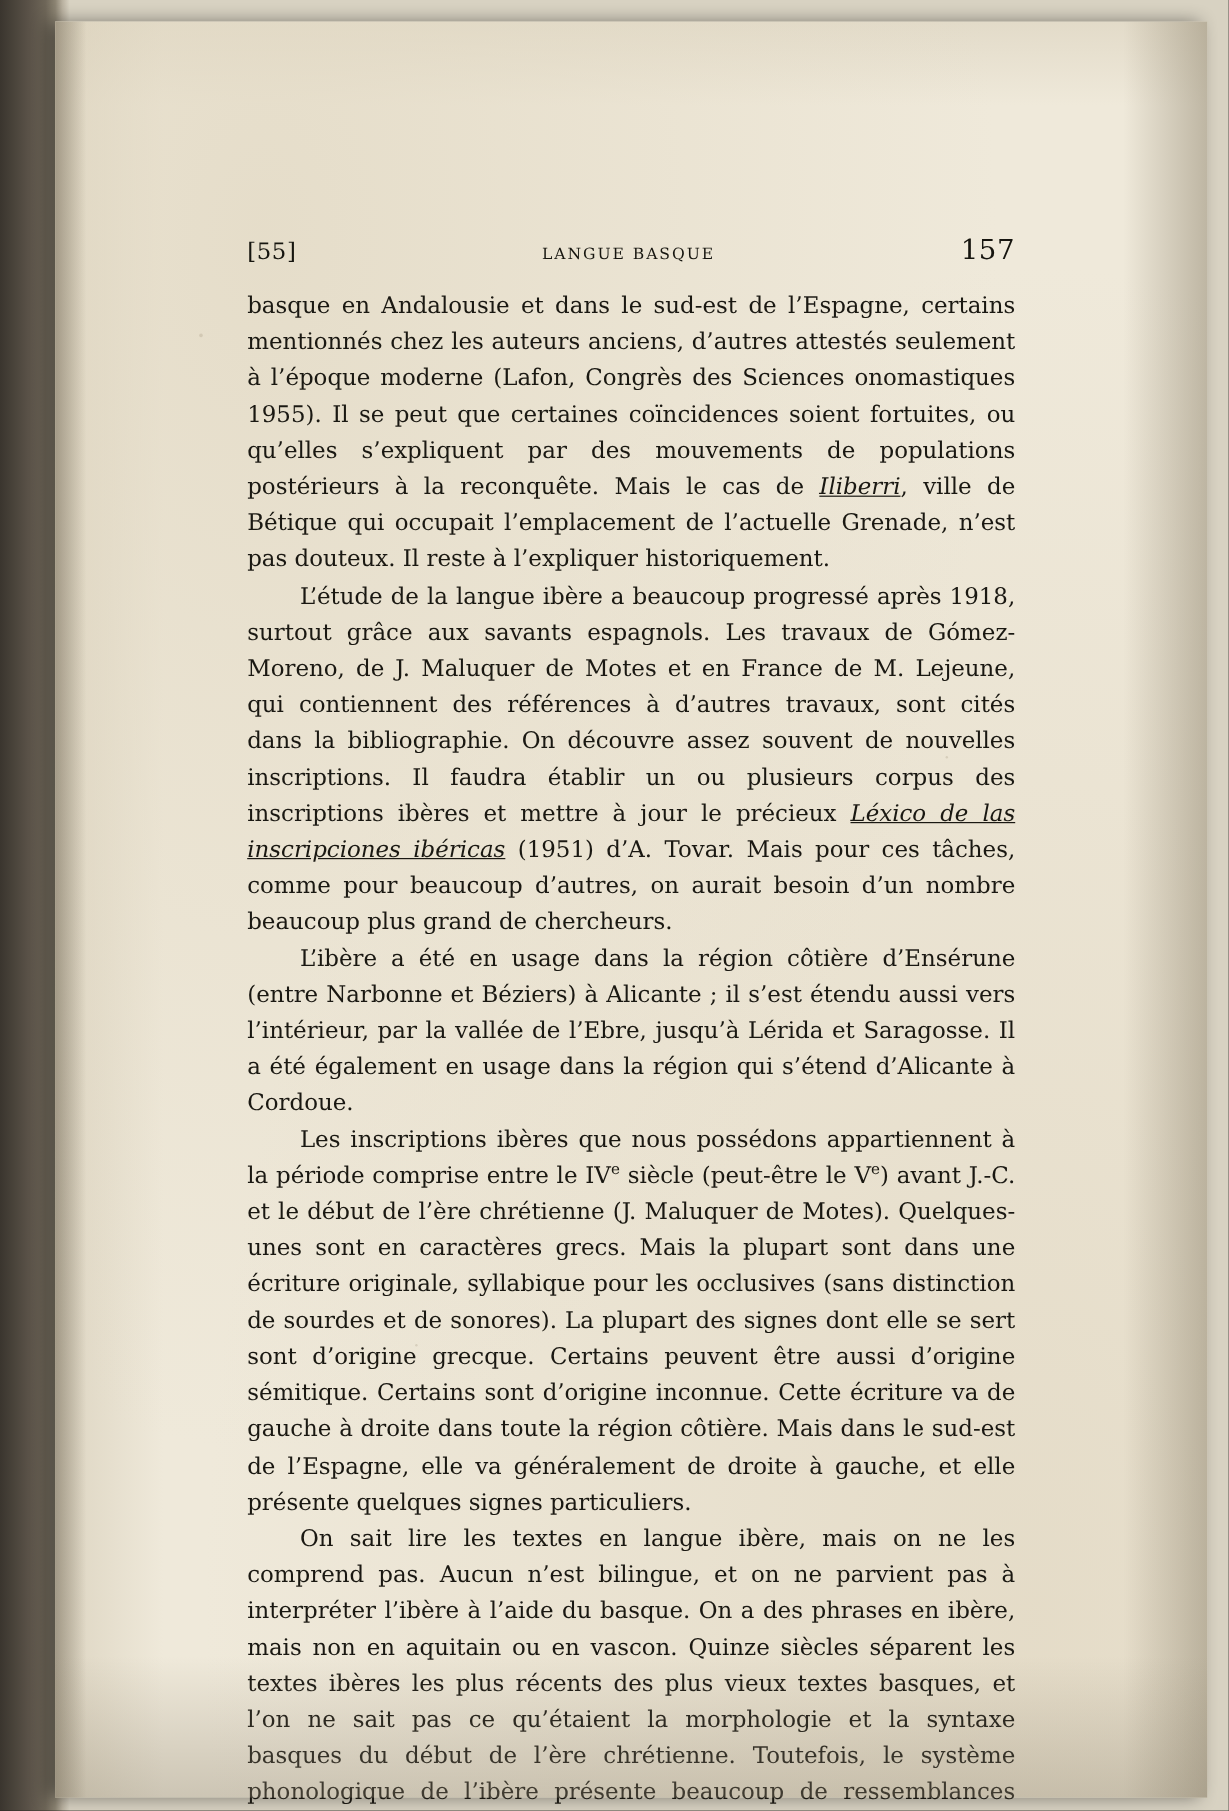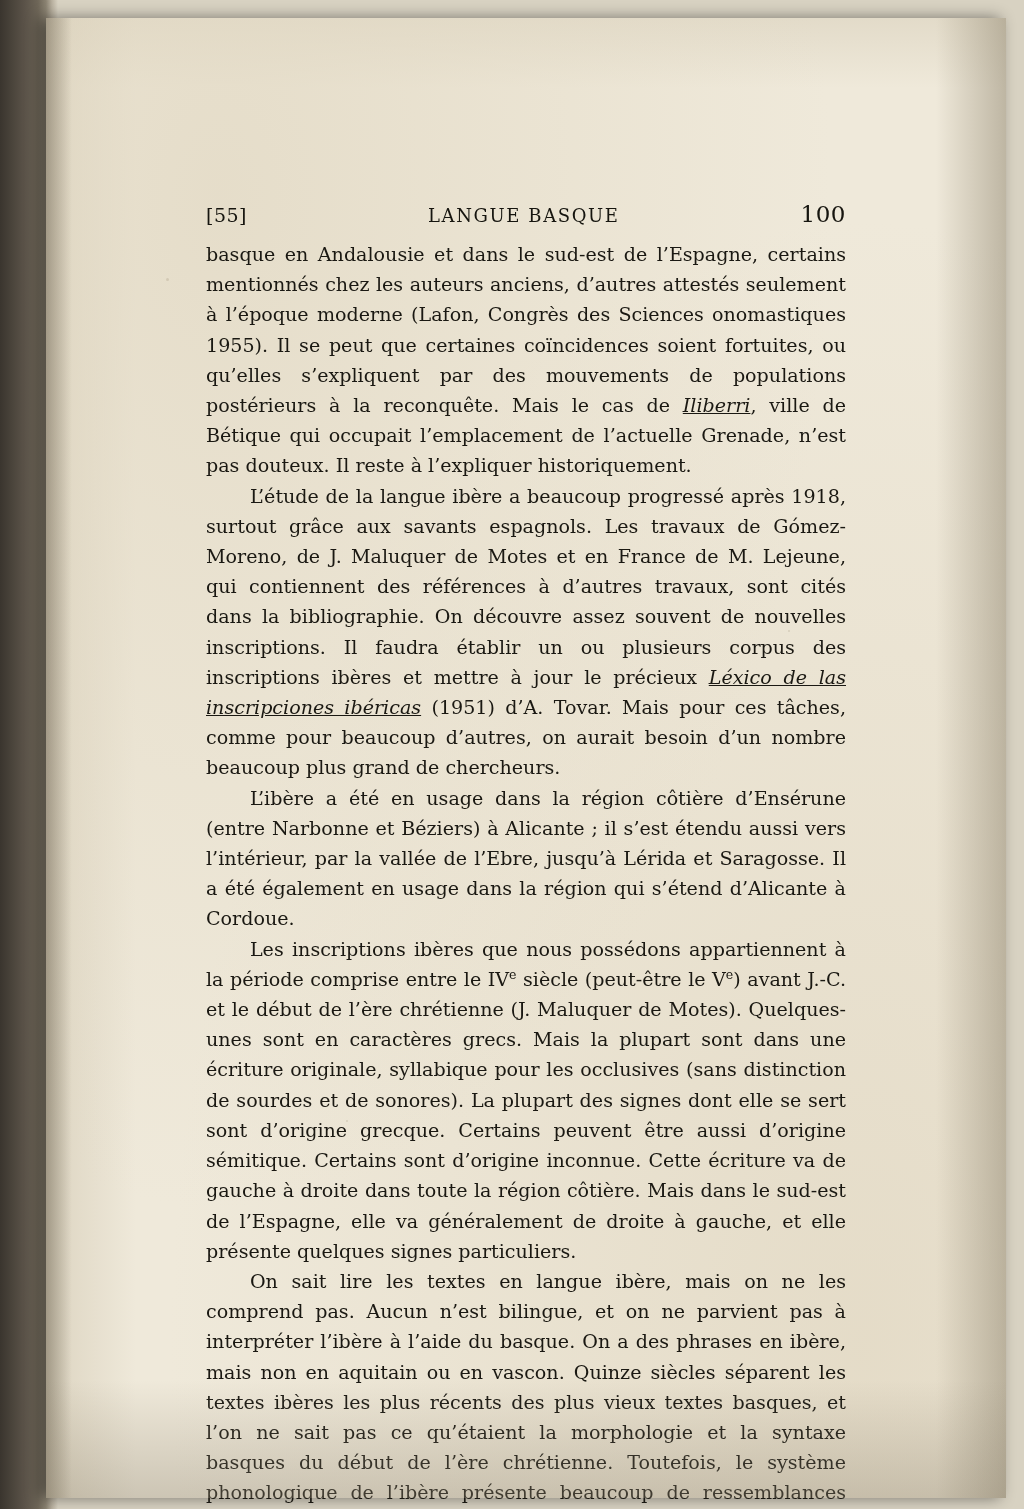--- a/index.html
+++ b/index.html
@@ -88,21 +88,21 @@
     justify-content: space-between;
     color: #16150f;
   }
   .folio-left {
     font-family: "DejaVu Serif", serif;
     font-size: 19px;
     letter-spacing: 0.5px;
   }
   .head-title {
     font-family: "DejaVu Serif", serif;
-    font-size: 18px;
+    font-size: 13px;
     letter-spacing: 1.6px;
     margin-top: 19px;
   }
   .folio-right {
     font-family: "DejaVu Serif", serif;
     font-size: 23px;
     letter-spacing: 0.5px;
   }
 
   .body-text {
@@ -166,21 +166,21 @@
     <div class="speck" style="left:742px; top:612px; width:2px; height:2px;"></div>
     <div class="speck" style="left:300px; top:1102px; width:2px; height:2px;"></div>
     <div class="speck" style="left:610px; top:1330px; width:3px; height:2px;"></div>
     <div class="speck" style="left:210px; top:1390px; width:2px; height:2px;"></div>
 
     <div class="content">
 
       <div class="running-head">
         <span class="folio-left">[55]</span>
         <span class="head-title">LANGUE BASQUE</span>
-        <span class="folio-right">100</span>
+        <span class="folio-right">157</span>
       </div>
 
       <div class="body-text">
         <p>basque en Andalousie et dans le sud-est de l’Espagne, certains mentionnés chez les auteurs anciens, d’autres attestés seulement à l’époque moderne (Lafon, Congrès des Sciences onomastiques 1955). Il se peut que certaines coïncidences soient fortuites, ou qu’elles s’expliquent par des mouvements de populations postérieurs à la reconquête. Mais le cas de <i>Iliberri</i>, ville de Bétique qui occupait l’emplacement de l’actuelle Grenade, n’est pas douteux. Il reste à l’expliquer historiquement.</p>
 
         <p class="indent">L’étude de la langue ibère a beaucoup progressé après 1918, surtout grâce aux savants espagnols. Les travaux de Gómez-Moreno, de J. Maluquer de Motes et en France de M. Lejeune, qui contiennent des références à d’autres travaux, sont cités dans la bibliographie. On découvre assez souvent de nouvelles inscriptions. Il faudra établir un ou plusieurs corpus des inscriptions ibères et mettre à jour le précieux <i>Léxico de las inscripciones ibéricas</i> (1951) d’A. Tovar. Mais pour ces tâches, comme pour beaucoup d’autres, on aurait besoin d’un nombre beaucoup plus grand de chercheurs.</p>
 
         <p class="indent">L’ibère a été en usage dans la région côtière d’Ensérune (entre Narbonne et Béziers) à Alicante&nbsp;; il s’est étendu aussi vers l’intérieur, par la vallée de l’Ebre, jusqu’à Lérida et Saragosse. Il a été également en usage dans la région qui s’étend d’Alicante à Cordoue.</p>
 
         <p class="indent">Les inscriptions ibères que nous possédons appartiennent à la période comprise entre le IV<sup>e</sup> siècle (peut-être le V<sup>e</sup>) avant J.-C. et le début de l’ère chrétienne (J. Maluquer de Motes). Quelques-unes sont en caractères grecs. Mais la plupart sont dans une écriture originale, syllabique pour les occlusives (sans distinction de sourdes et de sonores). La plupart des signes dont elle se sert sont d’origine grecque. Certains peuvent être aussi d’origine sémitique. Certains sont d’origine inconnue. Cette écriture va de gauche à droite dans toute la région côtière. Mais dans le sud-est de l’Espagne, elle va généralement de droite à gauche, et elle présente quelques signes particuliers.</p>

